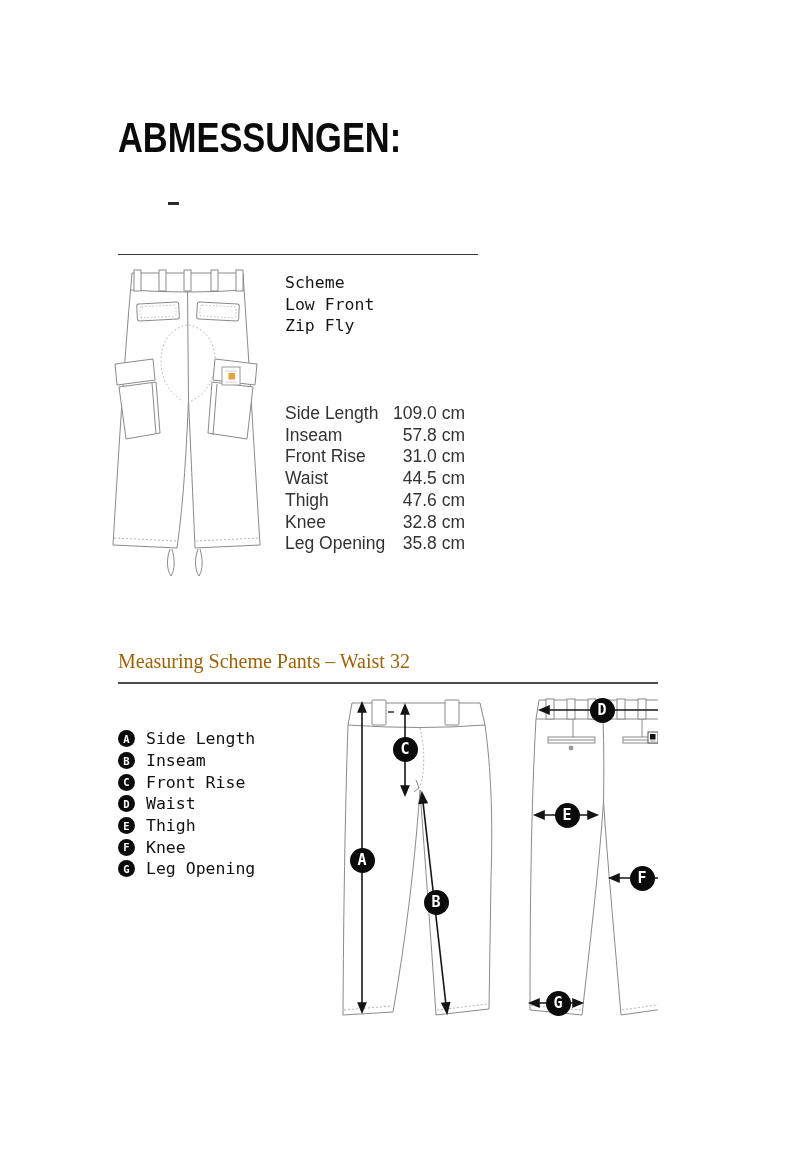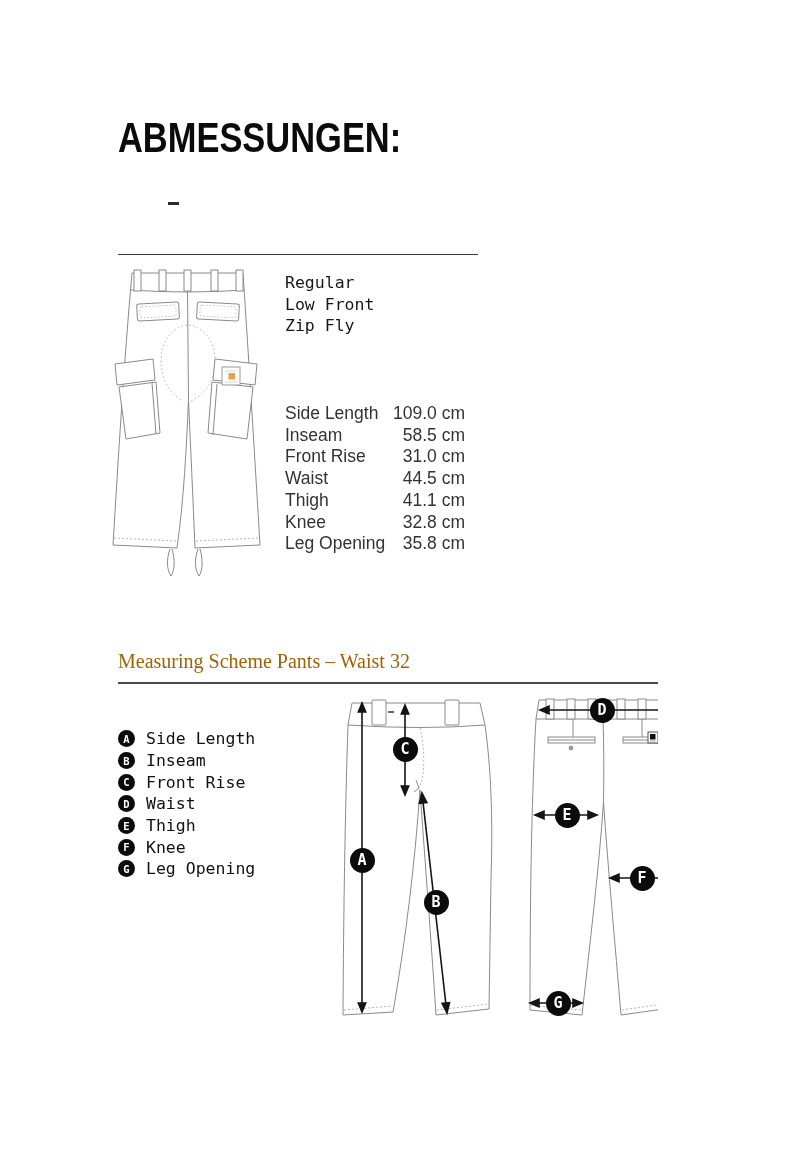--- a/index.html
+++ b/index.html
@@ -95,45 +95,45 @@
           <rect x="110" y="100" width="18" height="18" fill="#fff" stroke="#9a9a9a"></rect>
           <path d="M113,104 L125,104" stroke="#cccccc" stroke-width="0.8"></path>
           <rect x="116.5" y="106" width="6.5" height="6.5" fill="#e8a23b" stroke="none"></rect>
           <path d="M113,115 L125,115" stroke="#cccccc" stroke-width="0.8"></path>
         </g>
       </g>
     </svg>
   </div>
 
   <div class="fit-list">
-    <div>Regular</div>
+    <div>Scheme</div>
     <div>Low Front</div>
     <div>Zip Fly</div>
   </div>
 
   <div class="meas-table">
     <div class="meas-row">
       <span class="meas-label">Side Length</span>
       <span class="meas-value">109.0 cm</span>
     </div>
     <div class="meas-row">
       <span class="meas-label">Inseam</span>
-      <span class="meas-value">58.5 cm</span>
+      <span class="meas-value">57.8 cm</span>
     </div>
     <div class="meas-row">
       <span class="meas-label">Front Rise</span>
       <span class="meas-value">31.0 cm</span>
     </div>
     <div class="meas-row">
       <span class="meas-label">Waist</span>
       <span class="meas-value">44.5 cm</span>
     </div>
     <div class="meas-row">
       <span class="meas-label">Thigh</span>
-      <span class="meas-value">41.1 cm</span>
+      <span class="meas-value">47.6 cm</span>
     </div>
     <div class="meas-row">
       <span class="meas-label">Knee</span>
       <span class="meas-value">32.8 cm</span>
     </div>
     <div class="meas-row">
       <span class="meas-label">Leg Opening</span>
       <span class="meas-value">35.8 cm</span>
     </div>
   </div>

